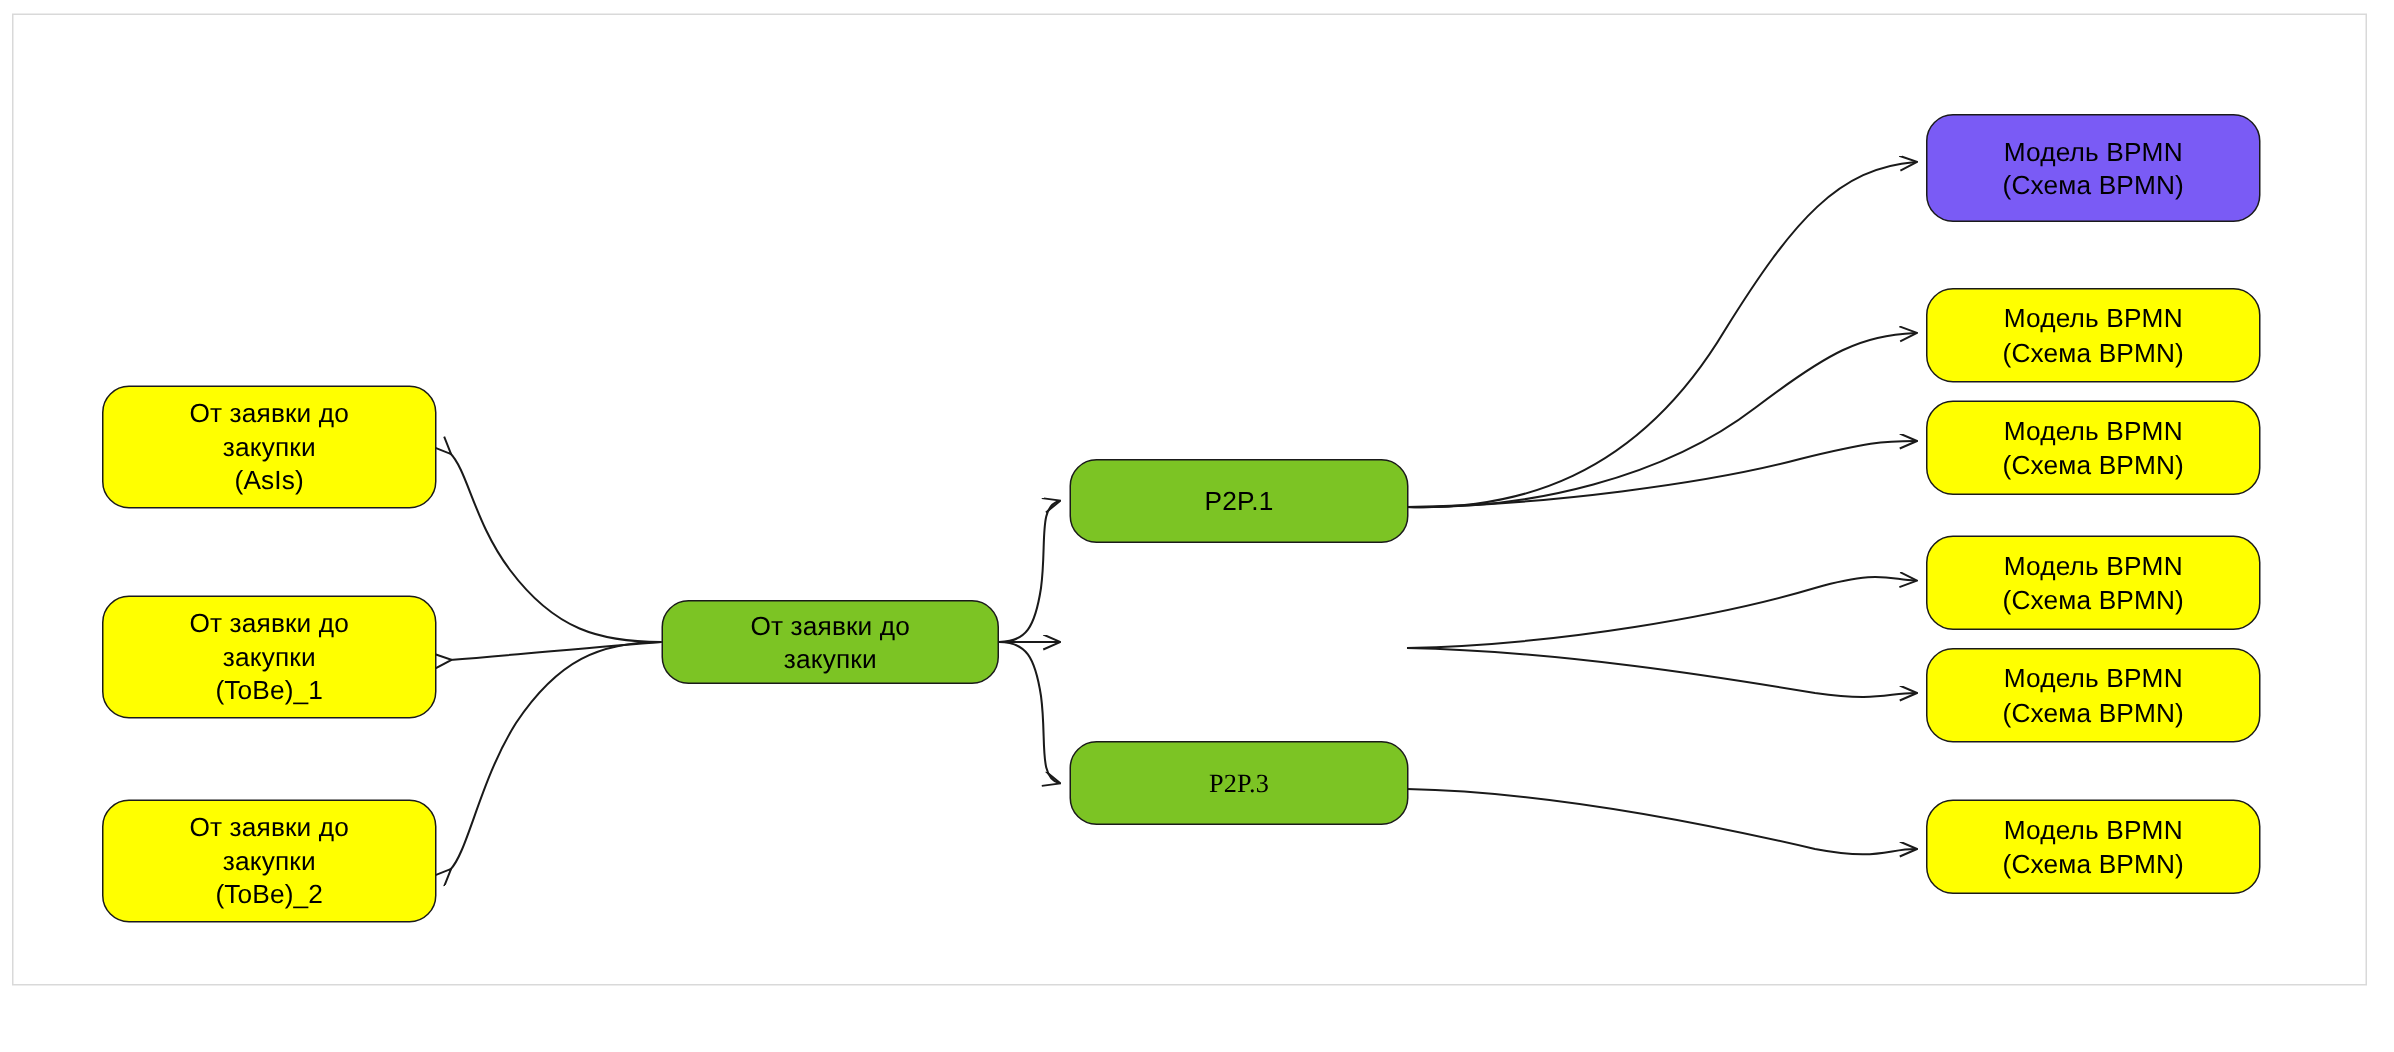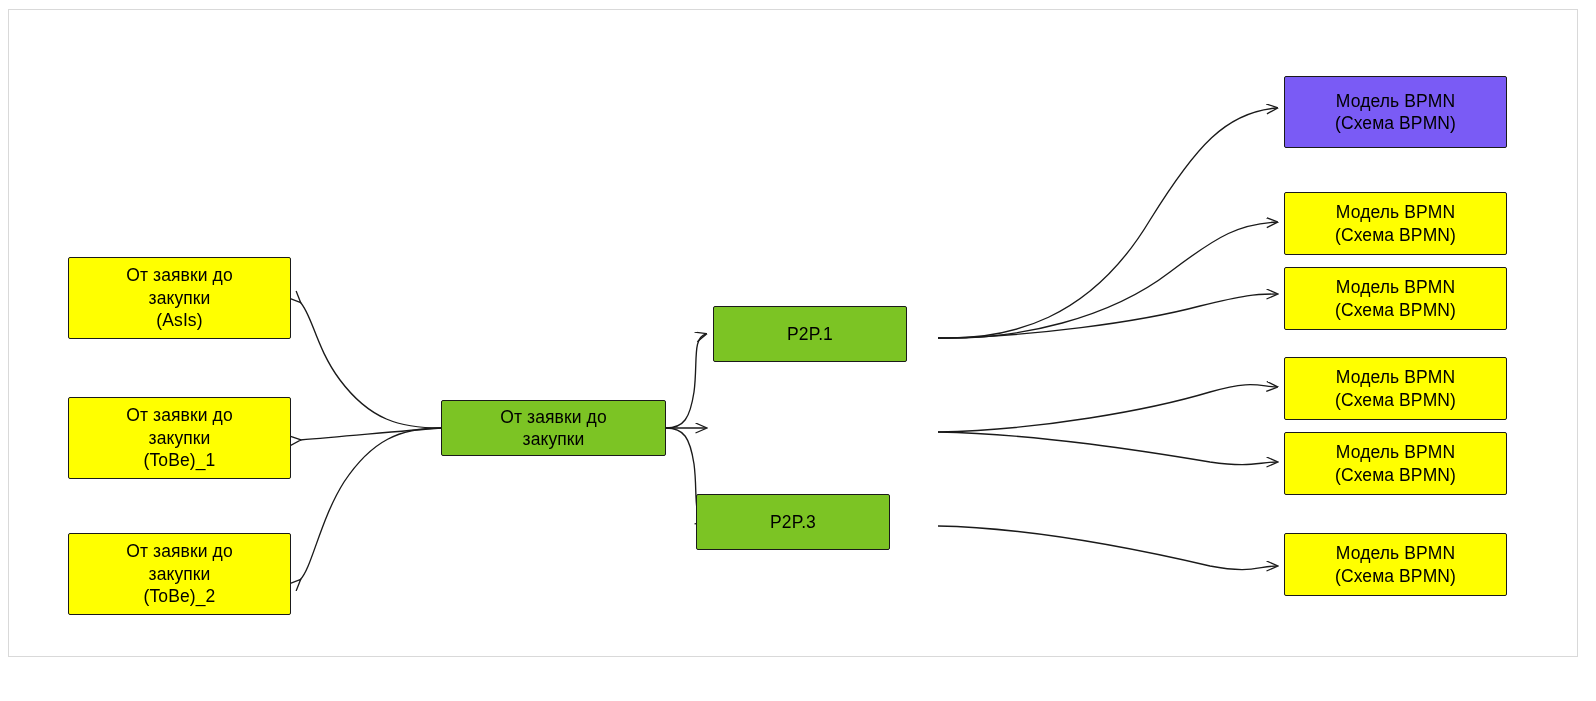--- a/index.html
+++ b/index.html
@@ -32,37 +32,37 @@
     left: 0;
     top: 0;
     width: 1596px;
     height: 701px;
     pointer-events: none;
   }
   .node {
     position: absolute;
     box-sizing: border-box;
     border: 1.4px solid #1a1a1a;
-    border-radius: 2px;
+    border-radius: 18px;
     display: flex;
     align-items: center;
     justify-content: center;
     text-align: center;
     color: #000000;
     line-height: 1.28;
     white-space: pre-line;
     letter-spacing: 0.1px;
   }
   .node-yellow { background: #ffff00; }
   .node-green  { background: #7cc424; }
   .node-purple { background: #7a5bf5; }
 
   .size-left   { width: 223px; height: 82px;  font-size: 17.5px; }
   .size-center { width: 225px; height: 56px;  font-size: 17.5px; }
-  .size-p2p    { width: 194px; height: 56px;  font-size: 17.5px; }
+  .size-p2p    { width: 226px; height: 56px;  font-size: 17.5px; }
   .size-right  { width: 223px; height: 63px;  font-size: 17.5px; }
   .size-right-tall { width: 223px; height: 72px; font-size: 17.5px; }
 </style>
 </head>
 <body>
 
 <div id="canvas">
 
   <div id="frame"></div>
 
@@ -108,21 +108,21 @@
   <div class="node node-yellow size-left" style="left:68px; top:533px;">От заявки до
 закупки
 (ToBe)_2</div>
 
   <div class="node node-green size-center" style="left:441px; top:400px;">От заявки до
 закупки</div>
 
   <div class="node node-green size-p2p" style="left:713px; top:306px;">P2P.1</div>
 
 
-  <div class="node node-green size-p2p" style="left:696px; top:494px;">P2P.3</div>
+  <div class="node node-green size-p2p" style="left:713px; top:494px;font-family:Liberation Serif, serif;">P2P.3</div>
 
   <div class="node node-purple size-right-tall" style="left:1284px; top:76px;">Модель BPMN
 (Схема BPMN)</div>
 
   <div class="node node-yellow size-right" style="left:1284px; top:192px;">Модель BPMN
 (Схема BPMN)</div>
 
   <div class="node node-yellow size-right" style="left:1284px; top:267px;">Модель BPMN
 (Схема BPMN)</div>
 

